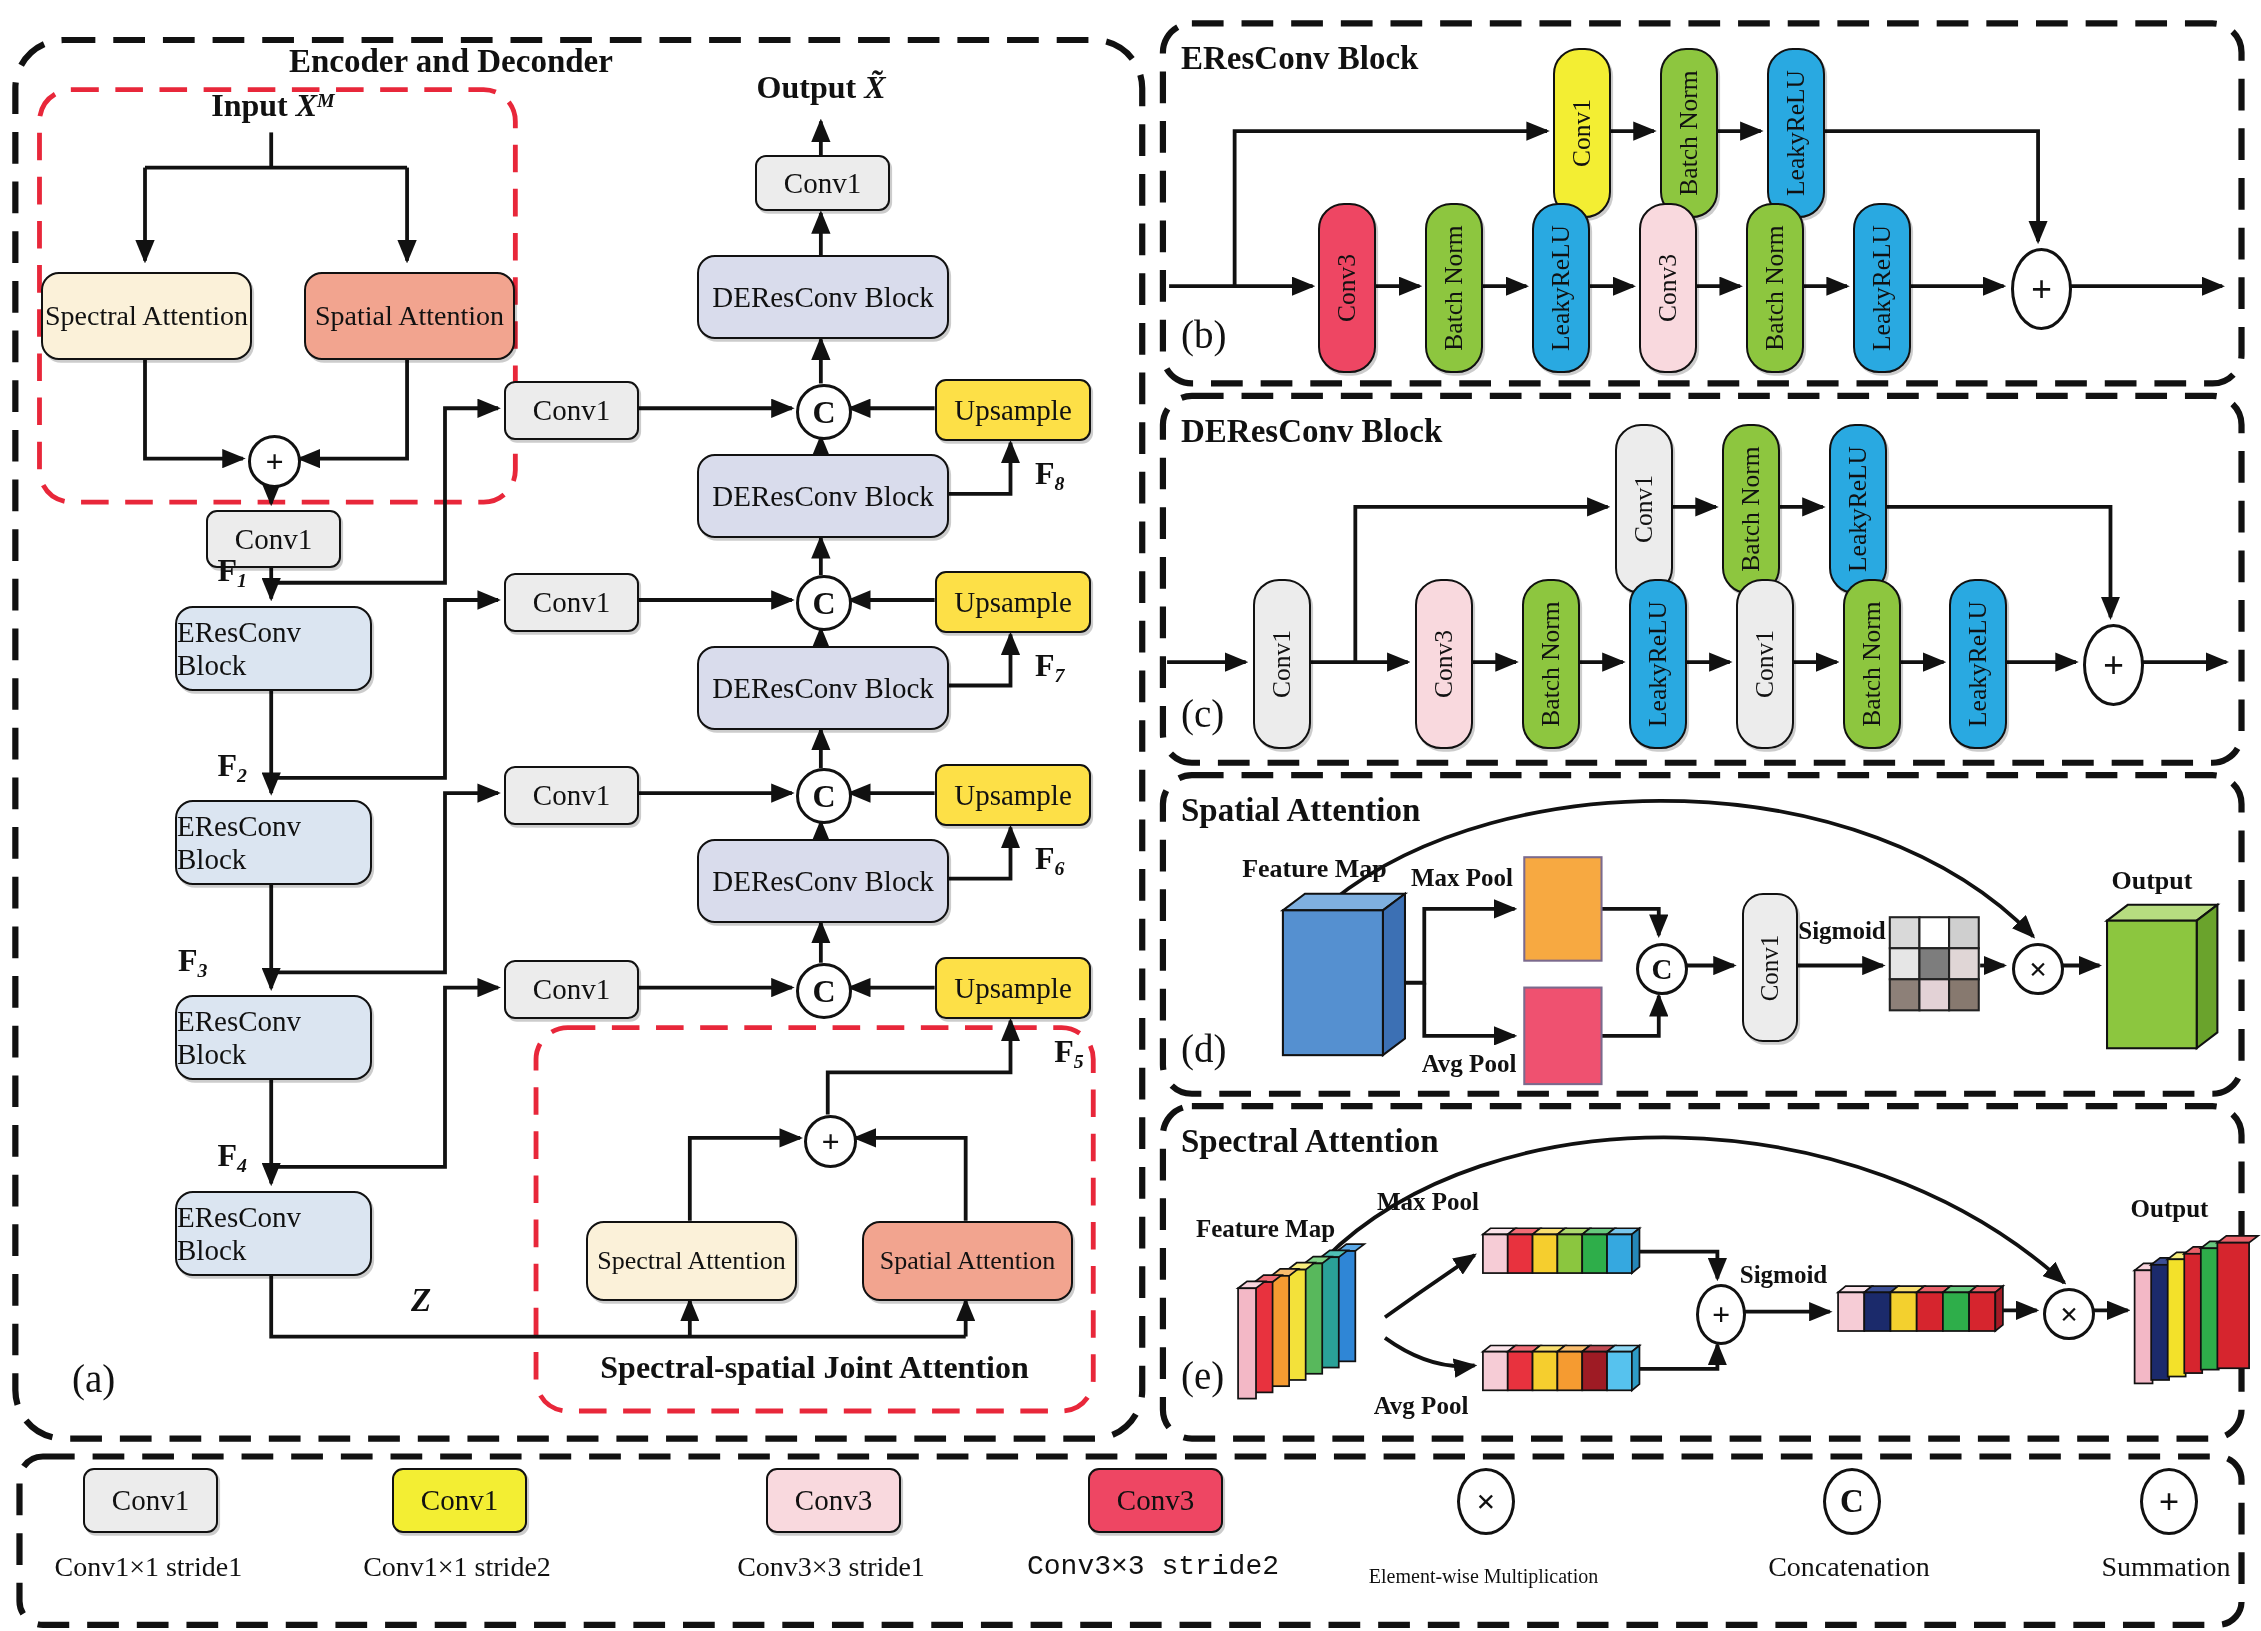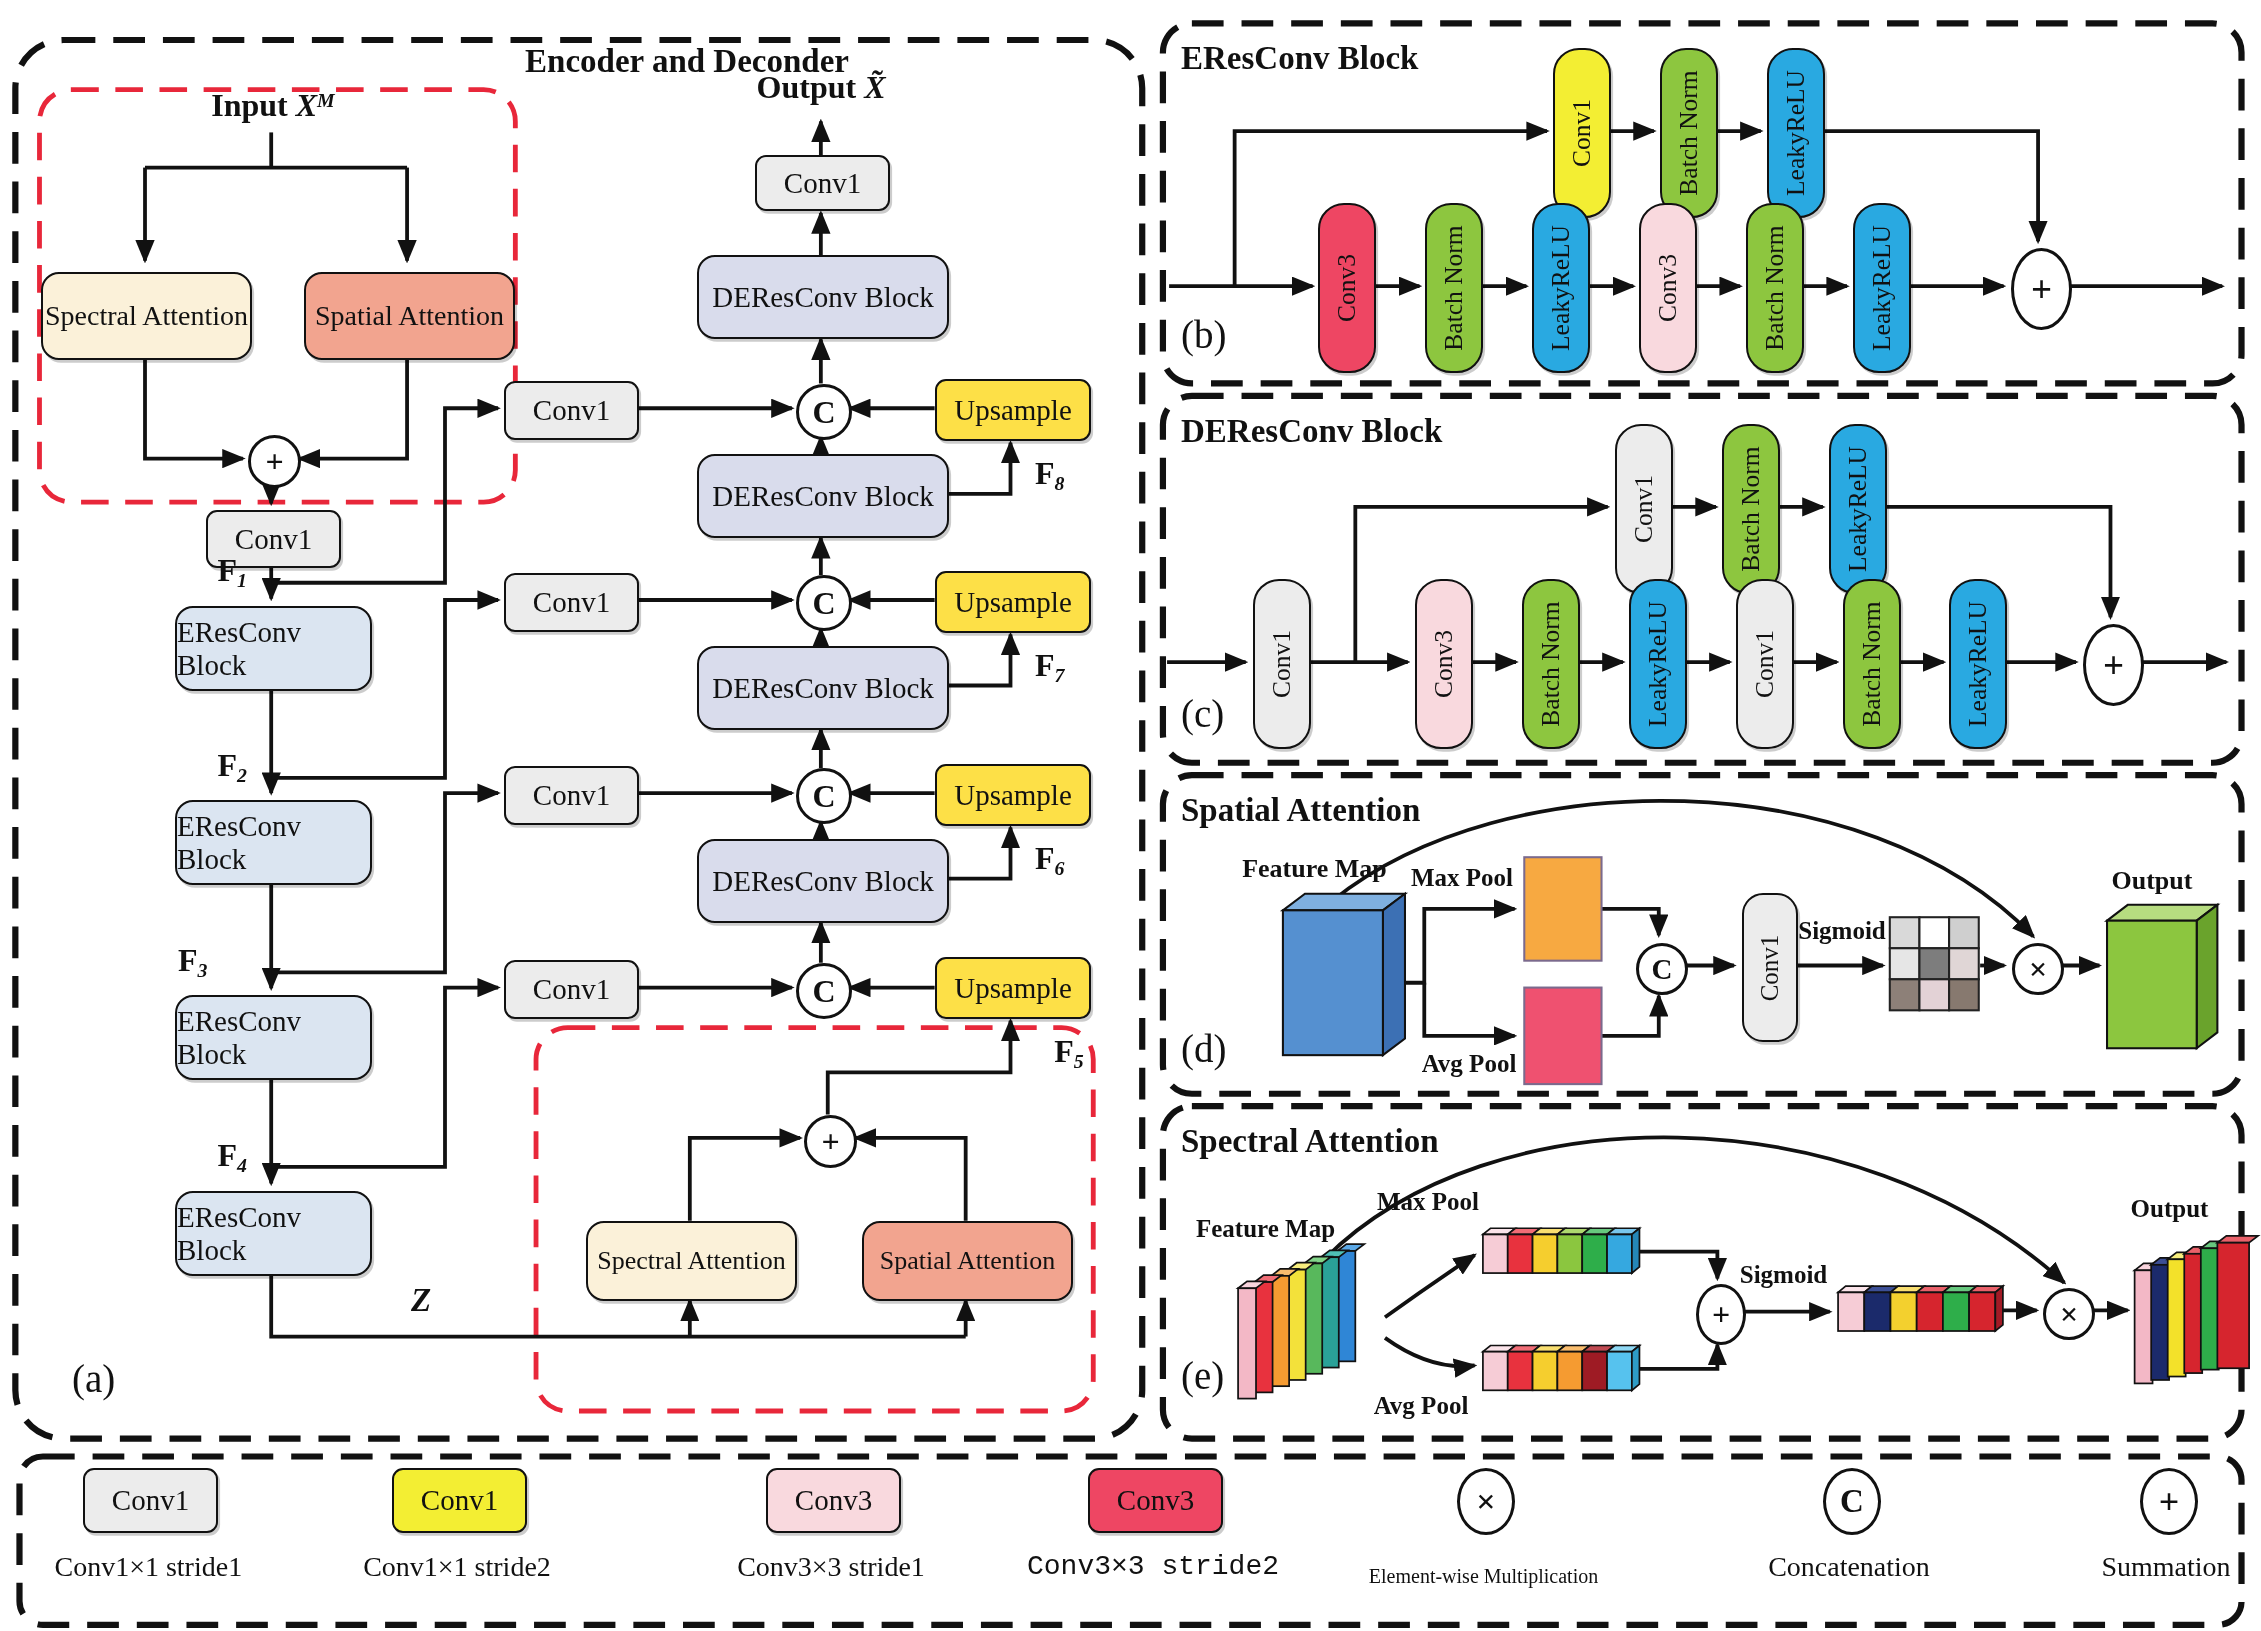--- a/index.html
+++ b/index.html
@@ -243,21 +243,21 @@
       <polygon points="3167,1818 3180,1808 3206,1808 3193,1818" fill="#e9616a"></polygon>
           <rect x="3167" y="1818" width="26" height="173" fill="#d6252e"></rect>
       <polygon points="3191,1810 3204,1800 3230,1800 3217,1810" fill="#67c87e"></polygon>
           <rect x="3191" y="1810" width="26" height="176" fill="#2eae4a"></rect>
       <polygon points="3215,1802 3228,1792 3274,1792 3261,1802" fill="#e9616a"></polygon>
           <rect x="3215" y="1802" width="46" height="182" fill="#d6252e"></rect>
     </g>
   </g>
 </svg>
 
-<div class="ptitle" style="left:297px;top:43px;width:552px;text-align:right;">Encoder and Deconder</div>
+<div class="ptitle" style="left:289px;top:43px;width:552px;text-align:left;">Encoder and Deconder</div>
 <div class="tag" style="left:72px;top:1356px;">(a)</div>
 
 <div class="lbl bold" style="left:135px;top:87px;width:276px;font-size:32px;">
   <span>Input </span><span class="it">X</span><span class="sp">M</span>
 </div>
 
 <div class="node c-cream" style="left:41px;top:272px;width:207px;height:84px;font-size:28px;">Spectral Attention</div>
 <div class="node c-salmon" style="left:304px;top:272px;width:207px;height:84px;font-size:28px;">Spatial Attention</div>
 
 <div class="circle" style="left:248px;top:435px;width:47px;height:47px;">+</div>
@@ -310,20 +310,21 @@
 <div class="f-lbl" style="left:1035px;top:840px;width:76px;">
   <span>F</span><span class="sb">6</span></div>
 <div class="f-lbl" style="left:1035px;top:647px;width:76px;">
   <span>F</span><span class="sb">7</span></div>
 <div class="f-lbl" style="left:1035px;top:455px;width:76px;">
   <span>F</span><span class="sb">8</span></div>
 
 <div class="circle" style="left:804px;top:1115px;width:47px;height:47px;">+</div>
 <div class="node c-cream" style="left:586px;top:1221px;width:207px;height:76px;font-size:26px;">Spectral Attention</div>
 <div class="node c-salmon" style="left:862px;top:1221px;width:207px;height:76px;font-size:26px;">Spatial Attention</div>
+<div class="lbl bold" style="left:573px;top:1349px;width:483px;font-size:32px;">Spectral-spatial Joint Attention</div>
 
 <div class="ptitle" style="left:1181px;top:40px;">EResConv Block</div>
 <div class="tag" style="left:1181px;top:312px;">(b)</div>
 
 <div class="pill c-yellow" style="left:1553px;top:48px;">
       <span>Conv1</span>
     </div>
 <div class="pill c-green" style="left:1660px;top:48px;">
       <span>Batch Norm</span>
     </div>

